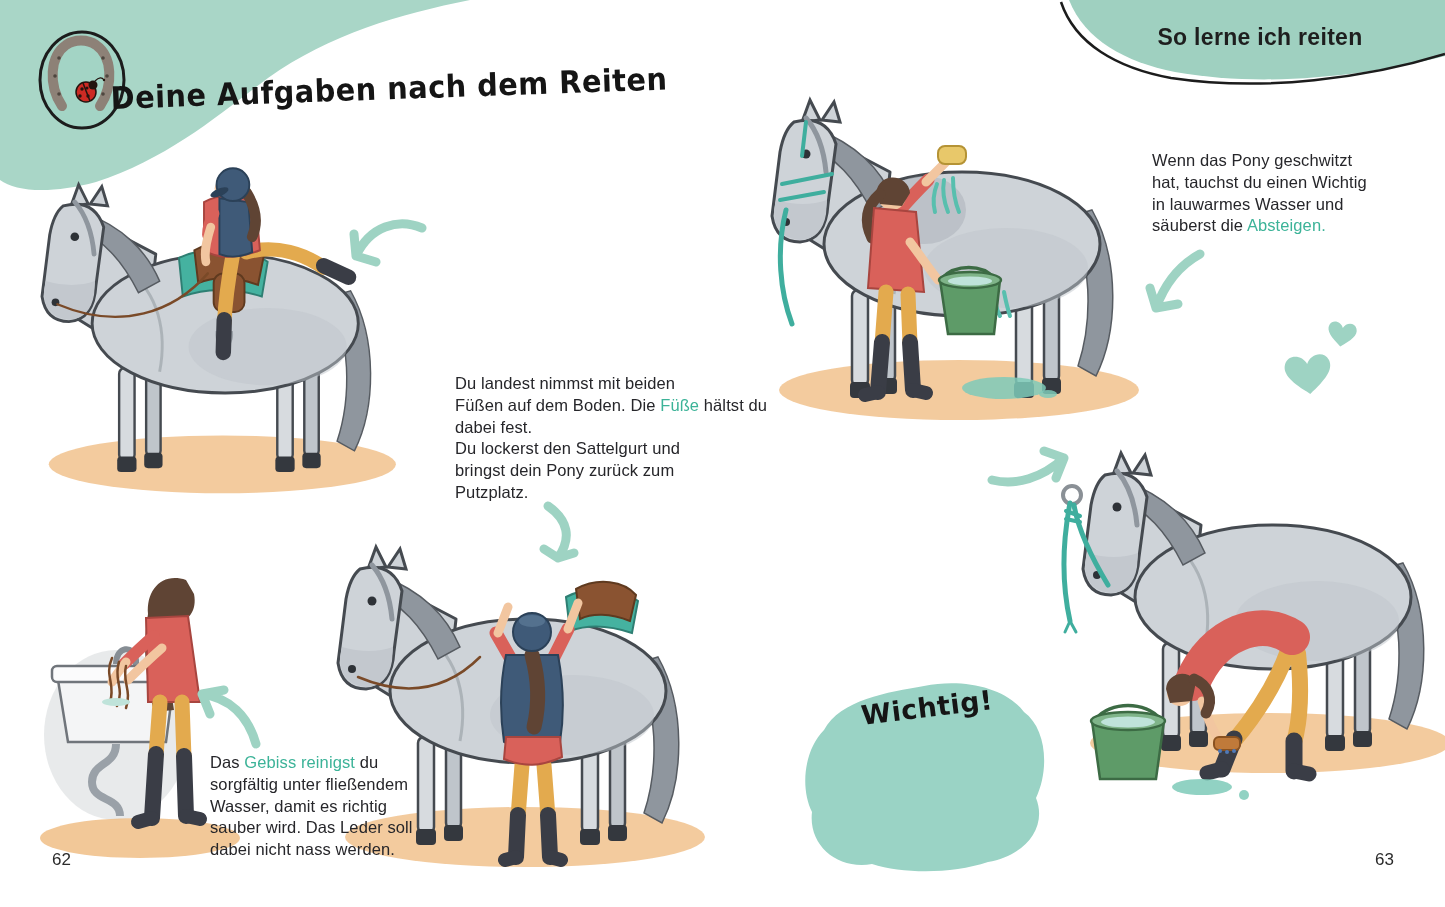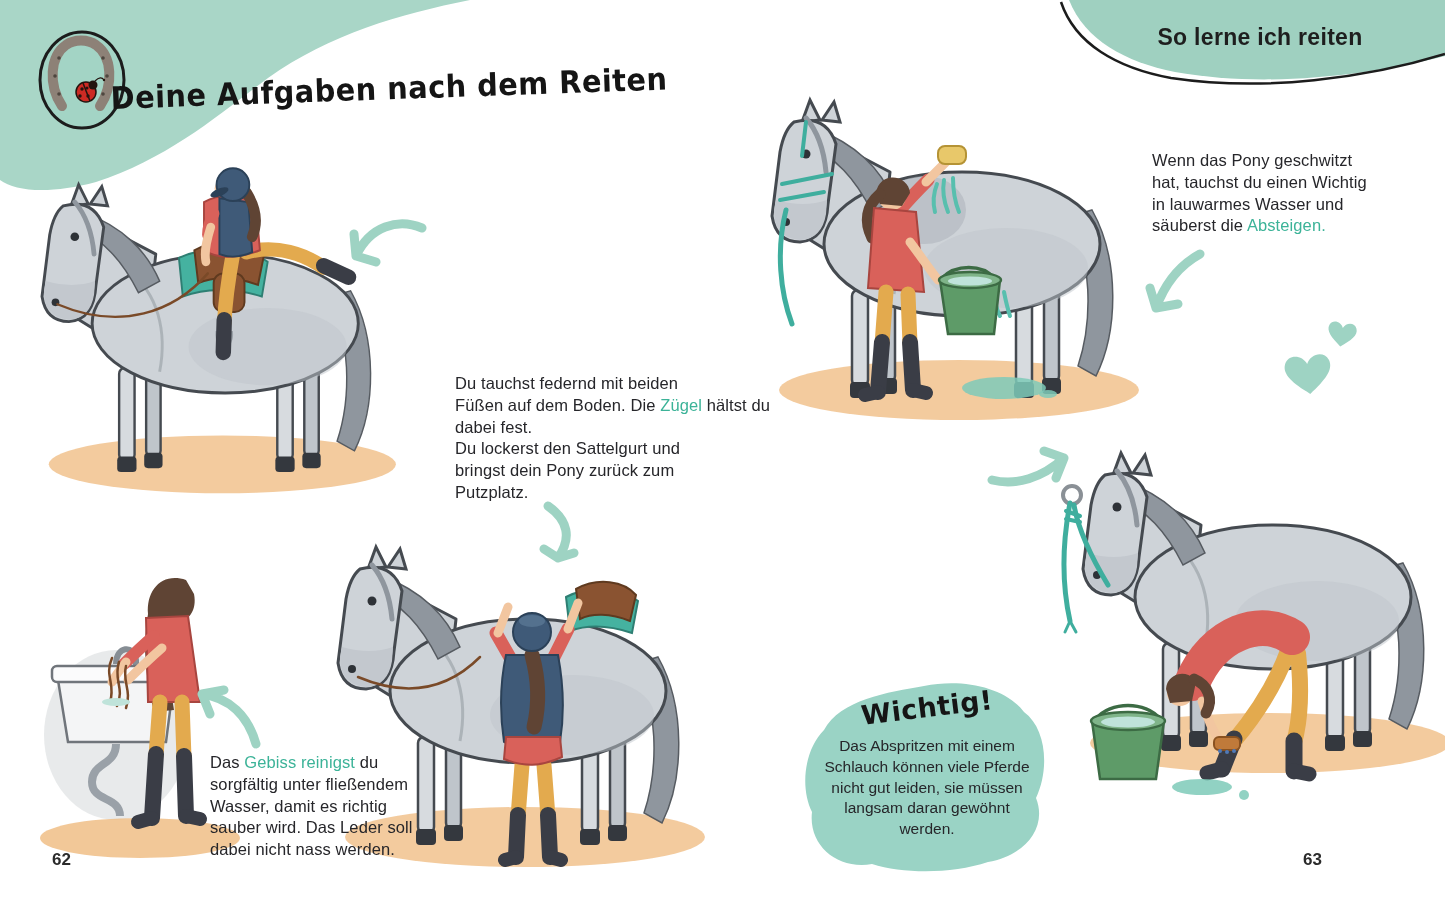--- a/index.html
+++ b/index.html
@@ -15,21 +15,21 @@
   *{margin:0;padding:0;box-sizing:border-box}
   html,body{width:1445px;height:907px;overflow:hidden;background:#fff;
     font-family:"Liberation Sans",sans-serif;color:var(--text)}
   .canvas{position:relative;width:1445px;height:721px;background:#fff}
   .abs{position:absolute}
   .tblock{white-space:pre-line;font-size:16.5px;line-height:1.32;letter-spacing:.1px;z-index:6}
   .accent{color:var(--accent)}
   .page-title{font-family:"DejaVu Sans",sans-serif;font-weight:700;font-size:31px;color:#151515;
     transform:rotate(-2deg) scaleX(.93);transform-origin:left top;letter-spacing:.5px;z-index:6}
   .band-title{font-weight:700;font-size:23px;color:#1e1e1e;text-align:center;z-index:6;letter-spacing:.3px}
-  .pagenum{font-weight:700;font-size:17px;color:#2b2b2b;z-index:6}
+  .pagenum{font-weight:400;font-size:17px;color:#2b2b2b;z-index:6}
   .wichtig-title{font-family:"DejaVu Sans",sans-serif;font-weight:700;font-size:27px;color:#151515;
     text-align:center;transform:rotate(-7deg);letter-spacing:.5px}
   .wichtig-body{white-space:pre-line;text-align:center;font-size:15.5px;line-height:1.34}
   svg{display:block}
   
   .f-horse{fill:var(--horse);stroke:var(--outline);stroke-width:3}
   .f-horse-leg{fill:#d7dbdf;stroke:var(--outline);stroke-width:2.5}
   .f-horse-legfar{fill:#bfc5cb;stroke:var(--outline);stroke-width:2.5}
   .f-dark{fill:var(--horse_dark);stroke:#565b61;stroke-width:1.5}
   .f-hoof{fill:#34383e}
@@ -279,22 +279,22 @@
   <svg class="abs" style="left:984px;top:434px" width="92" height="58" viewBox="0 0 92 58">
     <path d="M8,46 C32,52 58,44 80,24 M80,24 L60,17 M80,24 L72,44" class="s-arrow"></path>
   </svg>
 
   <svg class="abs" style="left:1276px;top:316px" width="96" height="86" viewBox="0 0 96 86">
     <path transform="translate(6,32) rotate(-6 26 24)" class="f-heart" d="M26,16 C22,6 8,4 4,14 C0,24 10,34 26,46 C42,34 52,24 48,14 C44,4 30,6 26,16 Z"></path>
     <path transform="translate(50,2) scale(0.62) rotate(8 26 24)" class="f-heart" d="M26,16 C22,6 8,4 4,14 C0,24 10,34 26,46 C42,34 52,24 48,14 C44,4 30,6 26,16 Z"></path>
   </svg>
 
 
-  <div class="abs tblock" style="left:455px;top:373px;width:340px"><span>Du tauchst federnd mit beiden
-Füßen auf dem Boden. Die </span><span class="accent">Zügel</span><span> hältst du dabei fest.
+  <div class="abs tblock" style="left:455px;top:373px;width:340px"><span>Du landest nimmst mit beiden
+Füßen auf dem Boden. Die </span><span class="accent">Füße</span><span> hältst du dabei fest.
 Du lockerst den Sattelgurt und
 bringst dein Pony zurück zum
 Putzplatz.</span></div>
 
   <div class="abs tblock" style="left:210px;top:752px;width:340px"><span>Das </span><span class="accent">Gebiss reinigst</span><span> du
 sorgfältig unter fließendem
 Wasser, damit es richtig
 sauber wird. Das Leder soll
 dabei nicht nass werden.</span></div>
 
@@ -302,23 +302,18 @@
 hat, tauchst du einen Wichtig
 in lauwarmes Wasser und
 säuberst die </span><span class="accent">Absteigen.</span><span></span></div>
 
 
   <div class="abs" style="left:796px;top:676px;width:262px;height:204px">
     <svg class="abs" style="left:0;top:0" width="262" height="204" viewBox="0 0 262 204">
       <path d="M128,10 C168,2 210,12 228,36 C250,52 254,92 240,122 C252,152 228,180 192,186 C156,198 108,198 76,188 C42,194 12,170 16,136 C4,112 8,74 28,54 C44,24 92,16 128,10 Z" fill="var(--bubble)"></path>
     </svg>
     <div class="abs wichtig-title" style="left:0;top:16px;width:100%">Wichtig!</div>
-    <div class="abs wichtig-body" style="left:16px;top:60px;width:230px">Das Abspritzen mit einem
-Schlauch können viele Pferde
-nicht gut leiden, sie müssen
-langsam daran gewöhnt
-werden.</div>
   </div>
 
   <div class="abs pagenum" style="left:52px;top:850px">62</div>
-  <div class="abs pagenum" style="left:1303px;top:850px">63</div>
+  <div class="abs pagenum" style="left:1375px;top:850px">63</div>
 
 </div>
 
 </body></html>

